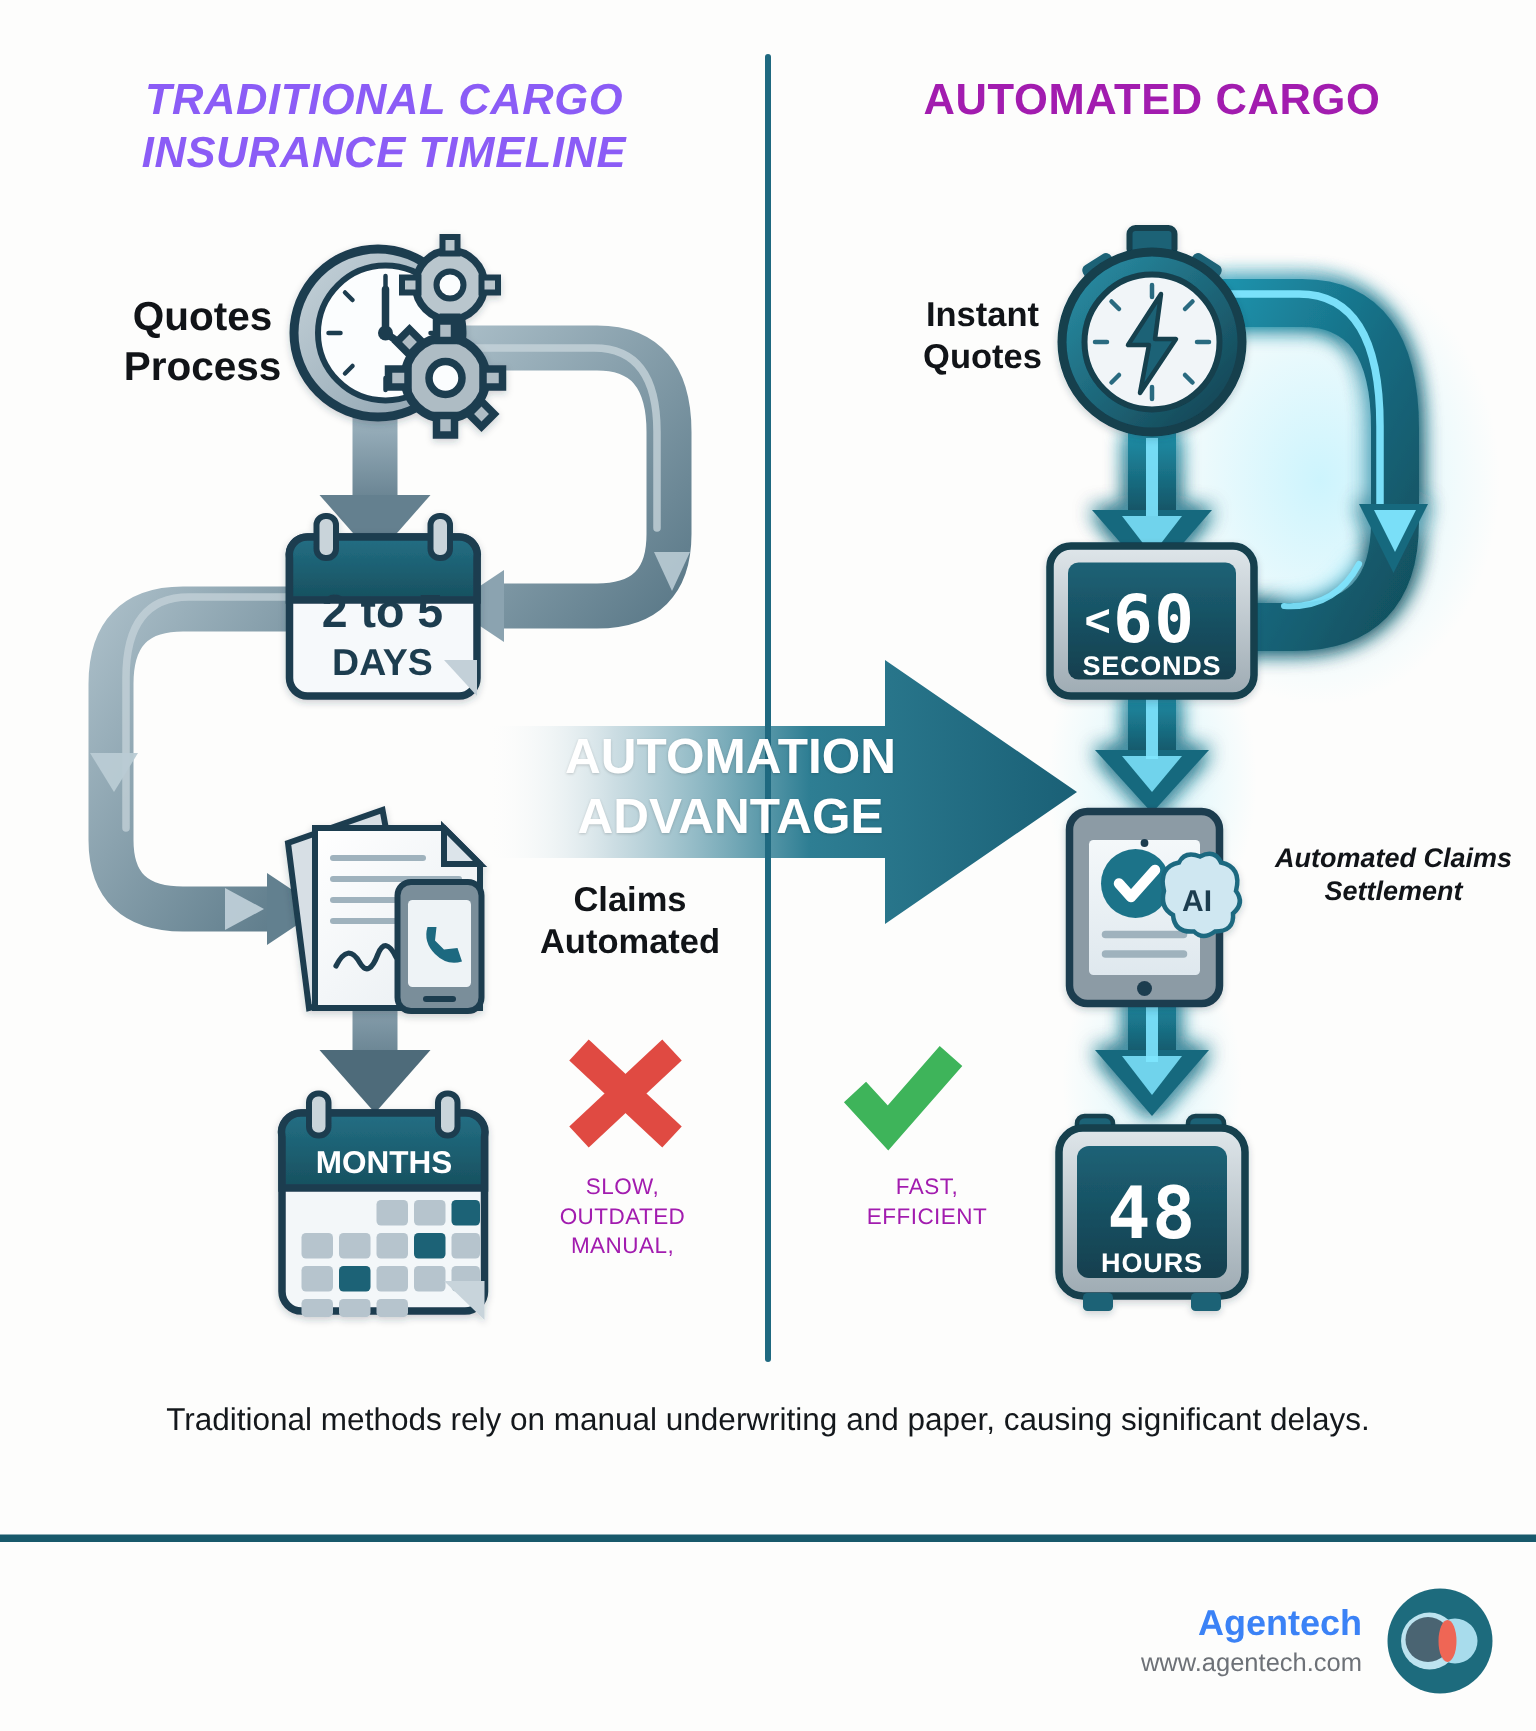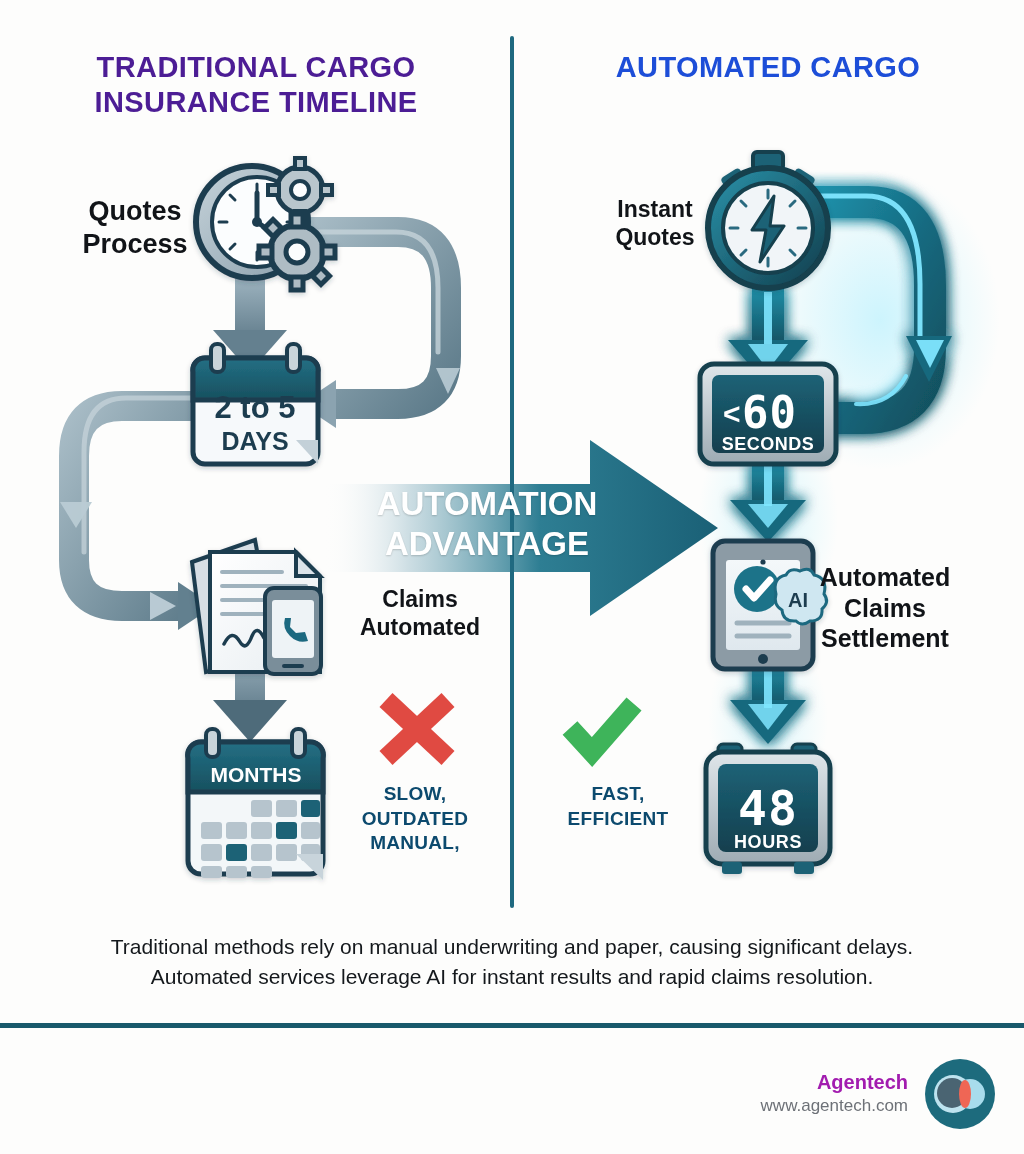--- a/index.html
+++ b/index.html
@@ -14,40 +14,40 @@
 
   
   .col-title{
     position:absolute;
     text-align:center;
     font-weight:bold;
     font-size:29px;
     line-height:1.22;
     letter-spacing:0.4px;
   }
-  #title-left{left:30px;top:50px;width:452px;color:#4c1d95;}
-  #title-right{left:542px;top:50px;width:452px;color:#1d4ed8;}
+  #title-left{left:30px;top:50px;width:452px;color:#8b5cf6;font-style:italic;}
+  #title-right{left:542px;top:50px;width:452px;color:#a21caf;}
 
   
   .step-label{
     position:absolute;
     text-align:center;
     font-weight:bold;
     color:#111418;
     line-height:1.22;
   }
   #lbl-quotes-process{left:60px;top:195px;width:150px;font-size:27px;}
   #lbl-claims-settlement{left:330px;top:585px;width:180px;font-size:23px;}
   #lbl-instant-quotes{left:580px;top:195px;width:150px;font-size:23px;}
-  #lbl-auto-claims{left:800px;top:562px;width:170px;font-size:25px;}
+  #lbl-auto-claims{left:844px;top:562px;width:170px;font-size:18px;font-style:italic;}
 
   
   .verdict{
-    position:absolute;text-align:center;font-weight:bold;
-    font-size:19px;line-height:1.3;color:#0c4a6e;letter-spacing:0.3px;
+    position:absolute;text-align:center;font-weight:normal;
+    font-size:15px;line-height:1.3;color:#a21caf;letter-spacing:0.3px;
   }
   #verdict-left{left:320px;top:782px;width:190px;}
   #verdict-right{left:528px;top:782px;width:180px;}
 
   
   #divider{
     position:absolute;left:510px;top:36px;width:4px;height:872px;
     background:#1f6980;border-radius:2px;
   }
 
@@ -64,21 +64,21 @@
   }
 
   
   #footer-note{
     position:absolute;left:40px;top:932px;width:944px;text-align:center;
     font-size:21px;line-height:1.42;color:#14181c;
   }
   #hr{position:absolute;left:0;top:1023px;width:1024px;height:5px;background:#18596b;}
   #brand{position:absolute;right:28px;top:1058px;display:flex;align-items:center;gap:16px;}
   #brand-text{text-align:right;}
-  #brand-name{font-size:20px;font-weight:bold;color:#a21caf;line-height:1.25;}
+  #brand-name{font-size:24px;font-weight:bold;color:#3b82f6;line-height:1.25;}
   #brand-url{font-size:17px;color:#6d7177;line-height:1.3;}
   #brand-logo{width:72px;height:72px;}
 </style>
 </head>
 <body>
 
 <svg id="canvas" viewBox="0 0 1024 1154" xmlns="http://www.w3.org/2000/svg">
   <defs>
     <linearGradient id="grayArrowGrad" x1="0" y1="0" x2="1" y2="1">
       <stop offset="0%" stop-color="#a8bcc6"></stop>
@@ -411,21 +411,20 @@
   <div>MANUAL,</div>
 </div>
 
 <div class="verdict" id="verdict-right">
   <div>FAST,</div>
   <div>EFFICIENT</div>
 </div>
 
 <div id="footer-note">
   <div>Traditional methods rely on manual underwriting and paper, causing significant delays.</div>
-  <div>Automated services leverage AI for instant results and rapid claims resolution.</div>
 </div>
 
 <div id="hr"></div>
 
 <div id="brand">
   <div id="brand-text">
     <div id="brand-name">Agentech</div>
     <div id="brand-url">www.agentech.com</div>
   </div>
   <svg id="brand-logo" viewBox="0 0 72 72">

